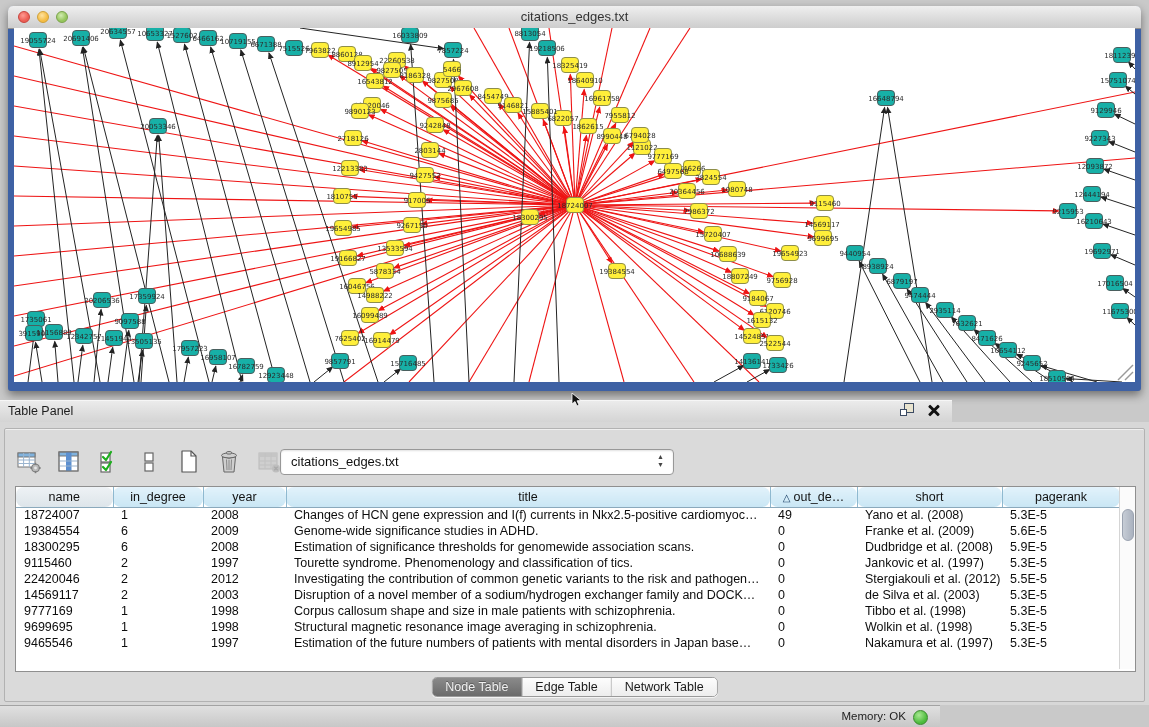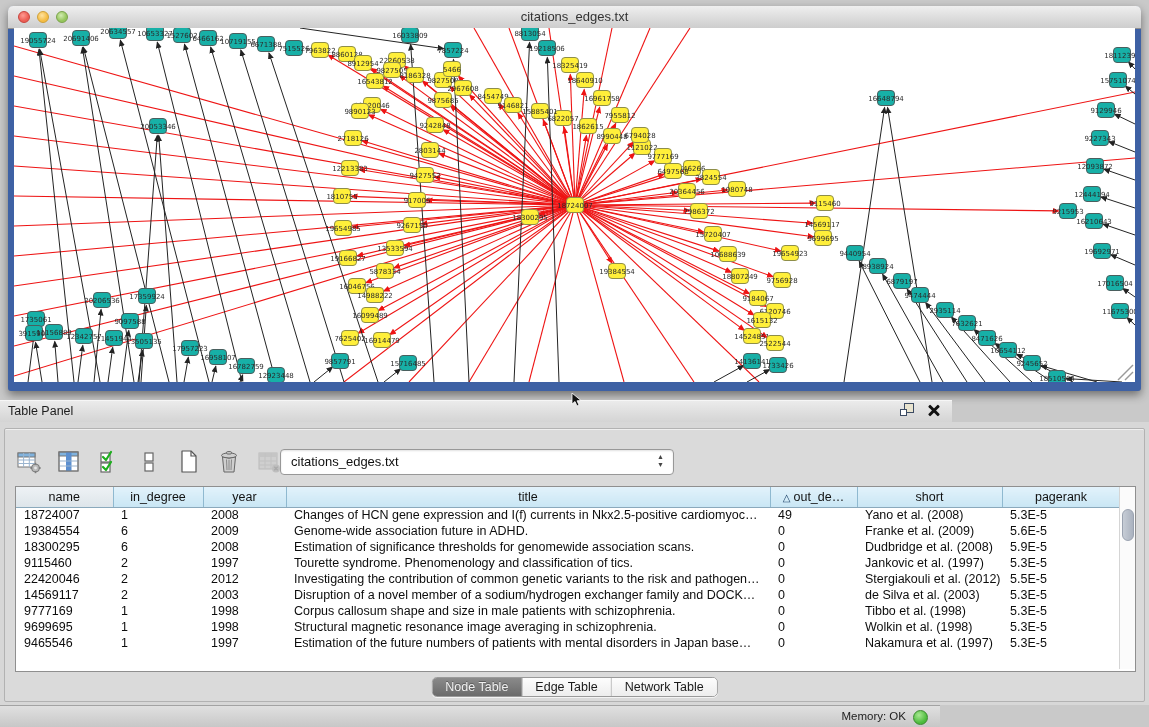--- a/index.html
+++ b/index.html
@@ -56,21 +56,21 @@
     border:1px solid #989898;border-radius:4px;box-shadow:inset 0 1px 2px rgba(0,0,0,.12);}
   .combo .val{position:absolute;left:10px;top:4px;font-size:13px;color:#111;}
   .combo .arrows{position:absolute;right:9px;top:3px;font-size:7px;line-height:8px;color:#444;text-align:center;}
 
   
   .tbl-wrap{position:absolute;left:10px;top:57px;width:1119px;height:184px;background:#fff;
     border:1px solid #8f8f8f;overflow:hidden;}
   table.node-table{border-collapse:collapse;table-layout:fixed;width:1104px;}
   table.node-table th{height:20px;box-sizing:border-box;font-weight:normal;font-size:12.5px;color:#111;
     background:linear-gradient(#e2f2fb,#c9e6f4);border-right:1px solid #8fb9d0;border-bottom:1px solid #8aa9bc;
-    text-align:center;padding:0 4px;overflow:hidden;white-space:nowrap;}
+    text-align:center;padding:0 4px;overflow:hidden;white-space:nowrap;border-radius:8px;}
   table.node-table th.first{background:linear-gradient(#eef2f5,#dde5ea);}
   table.node-table td{height:16px;box-sizing:border-box;font-size:12.5px;color:#0d0d0d;padding:0 0 0 8px;
     overflow:hidden;white-space:nowrap;text-overflow:clip;}
   .sort-tri{color:#1b3f66;font-size:10px;margin-right:3px;}
   .vscroll{position:absolute;right:0;top:0;width:15px;height:182px;background:#fbfbfb;border-left:1px solid #d5d5d5;}
   .vthumb{position:absolute;left:2px;top:22px;width:10px;height:30px;border-radius:6px;
     background:linear-gradient(90deg,#c7cdd6,#aab2bf);border:1px solid #9aa2b0;}
 
   
   .seg-tabs{position:absolute;left:50%;transform:translateX(-50%);top:248px;display:flex;
@@ -883,21 +883,21 @@
                 <td>2008</td>
                 <td>Changes of HCN gene expression and I(f) currents in Nkx2.5-positive cardiomyoc…</td>
                 <td>49</td>
                 <td>Yano et al. (2008)</td>
                 <td>5.3E-5</td>
               </tr>
               <tr>
                 <td>19384554</td>
                 <td>6</td>
                 <td>2009</td>
-                <td>Genome-wide association future in ADHD.</td>
+                <td>Genome-wide significance studies in ADHD.</td>
                 <td>0</td>
                 <td>Franke et al. (2009)</td>
                 <td>5.6E-5</td>
               </tr>
               <tr>
                 <td>18300295</td>
                 <td>6</td>
                 <td>2008</td>
                 <td>Estimation of significance thresholds for genomewide association scans.</td>
                 <td>0</td>

